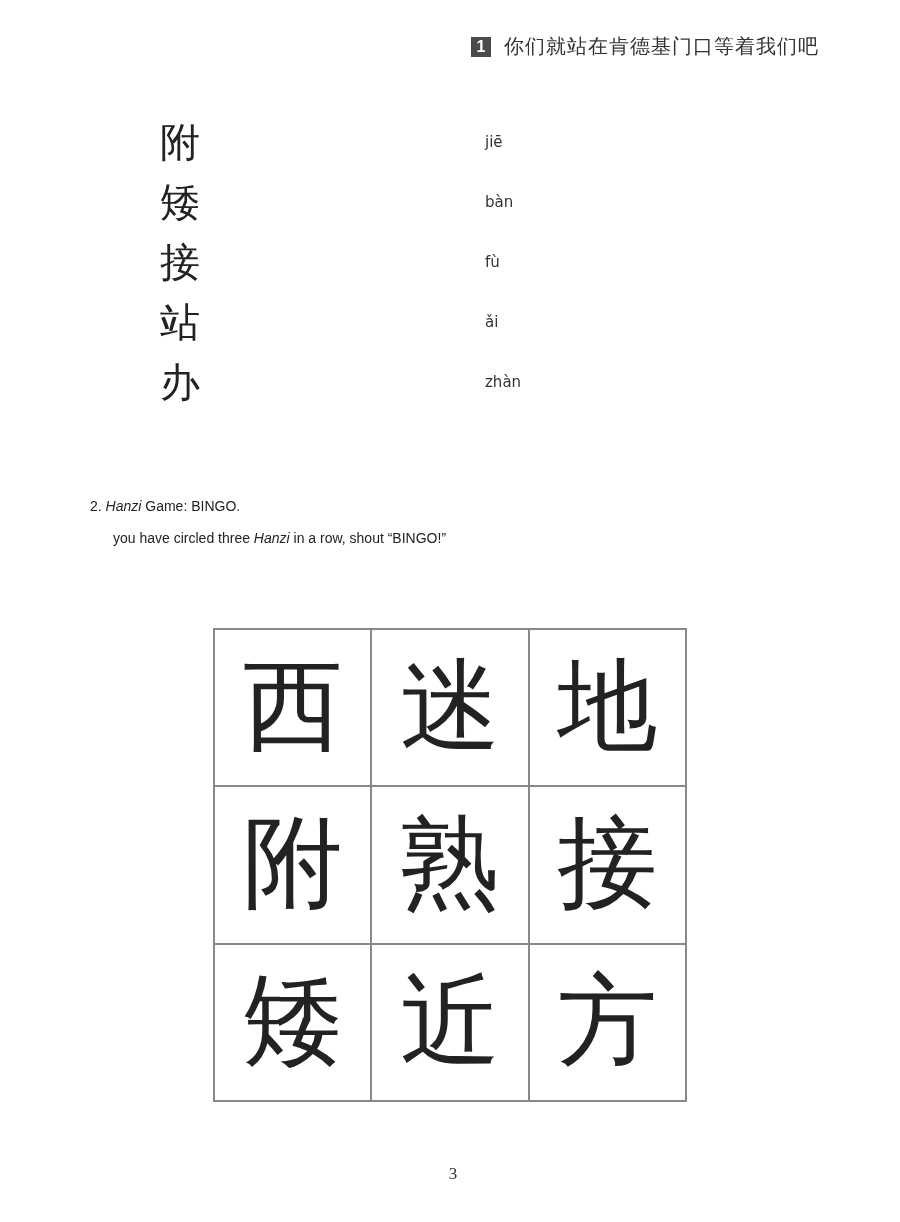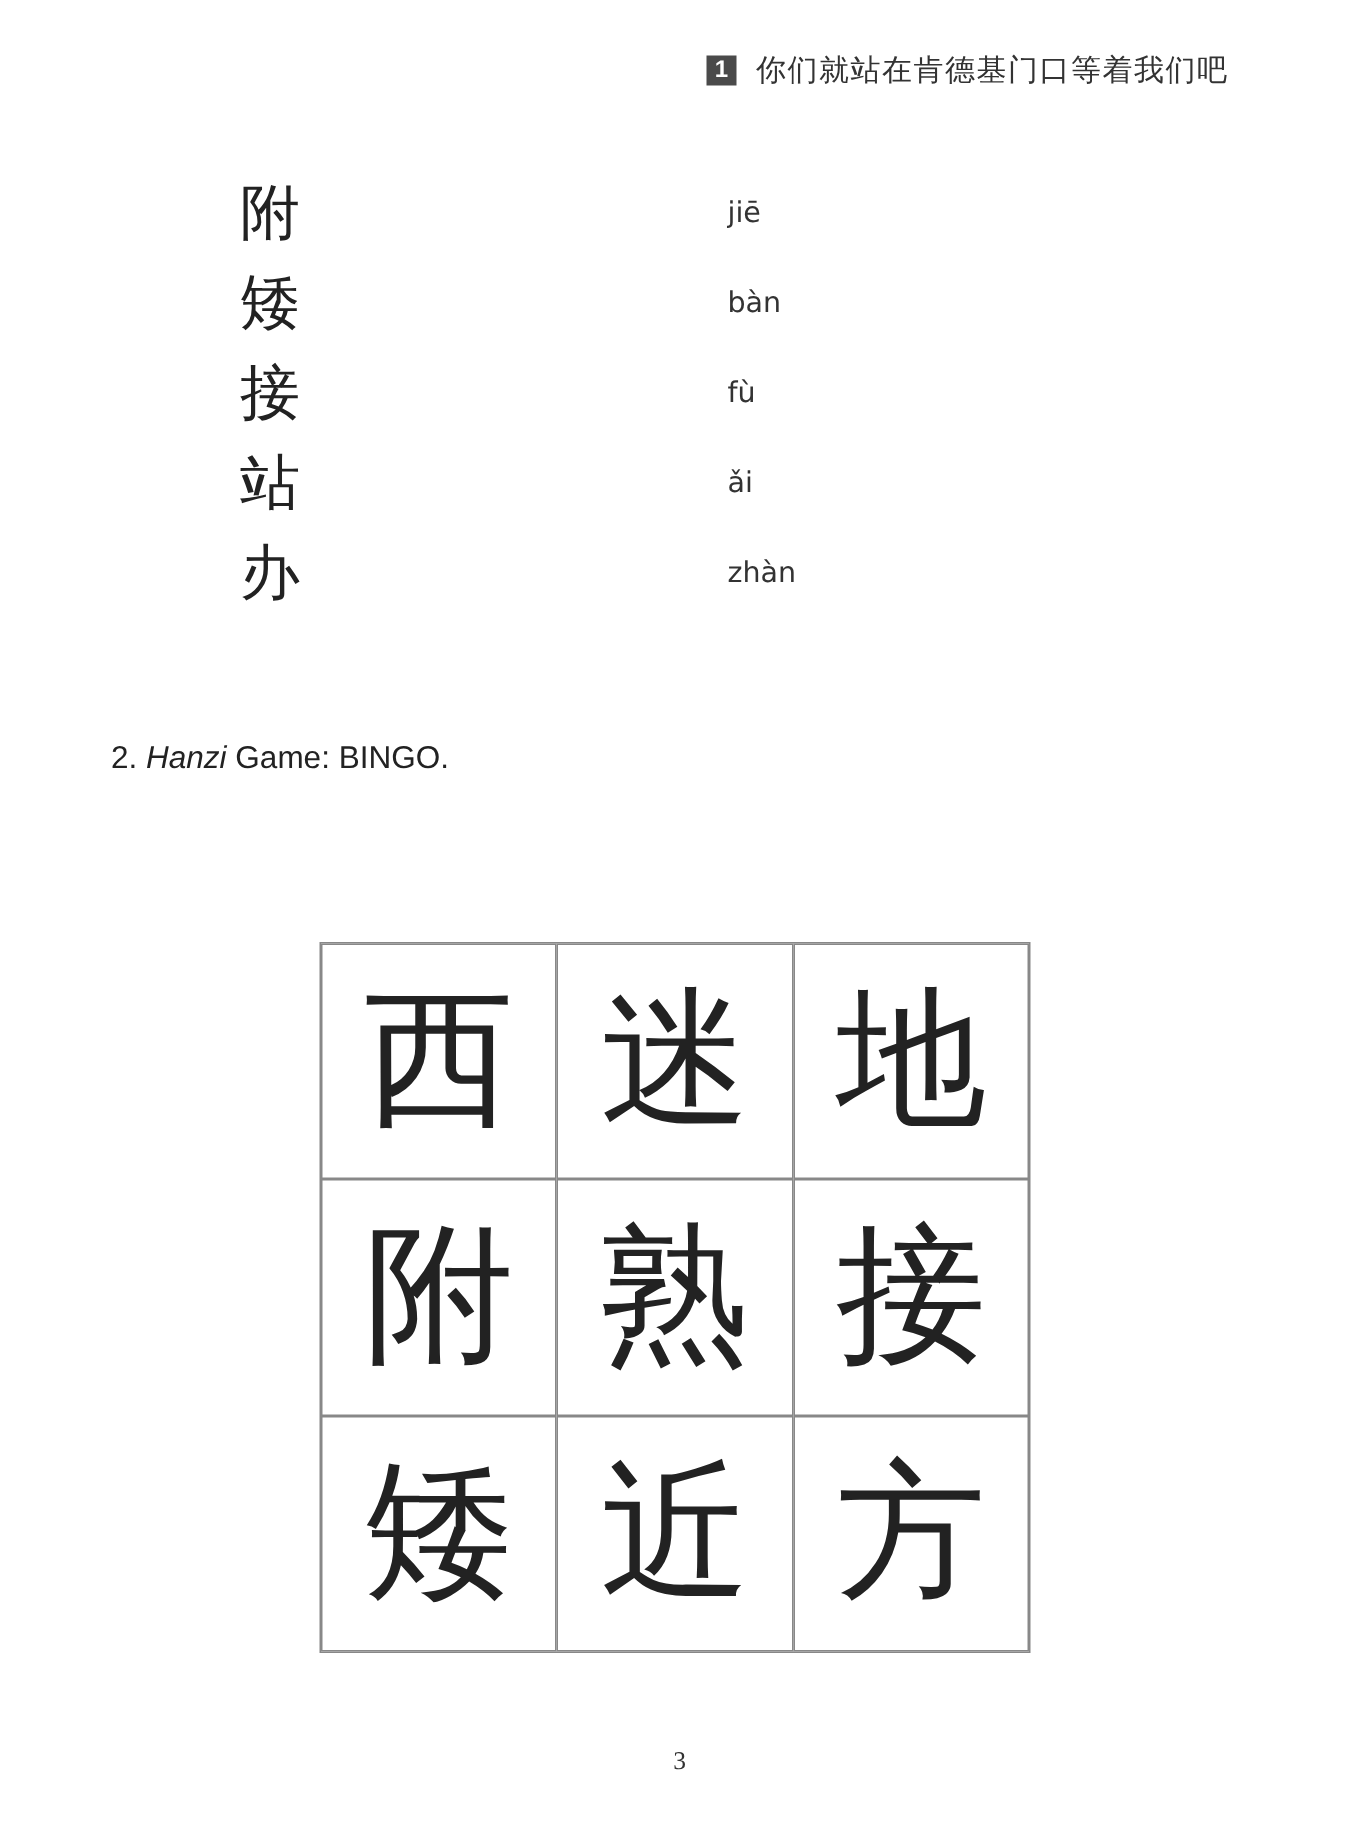--- a/index.html
+++ b/index.html
@@ -53,30 +53,30 @@
     }
     .hanzi {
       width: 325px;
       font-family: "DejaVu Serif", serif;
       font-size: 40px;
       color: #222;
       line-height: 60px;
     }
     .pinyin {
       font-family: "DejaVu Sans", sans-serif;
-      font-size: 19px;
+      font-size: 15px;
       color: #333;
     }
     .instructions {
       position: absolute;
-      left: 74px;
+      left: 90px;
       top: 490px;
       width: 740px;
       font-family: "Liberation Sans", sans-serif;
-      font-size: 21px;
+      font-size: 14px;
       color: #222;
       line-height: 32px;
     }
     .instructions .indent {
       padding-left: 23px;
     }
     .instructions em {
       font-style: italic;
     }
     .bingo {
@@ -142,20 +142,25 @@
     <span class="pinyin">zhàn</span>
   </div>
 </div>
 
 <div class="instructions">
   <div>
     <span>2.</span>
     <em>Hanzi</em>
     <span>Game: BINGO.</span>
   </div>
+  <div class="indent">
+    <span>you have circled three</span>
+    <em>Hanzi</em>
+    <span>in a row, shout “BINGO!”</span>
+  </div>
 </div>
 
 <div class="bingo">
   <div class="cell">西</div>
   <div class="cell">迷</div>
   <div class="cell">地</div>
   <div class="cell">附</div>
   <div class="cell">熟</div>
   <div class="cell">接</div>
   <div class="cell">矮</div>

